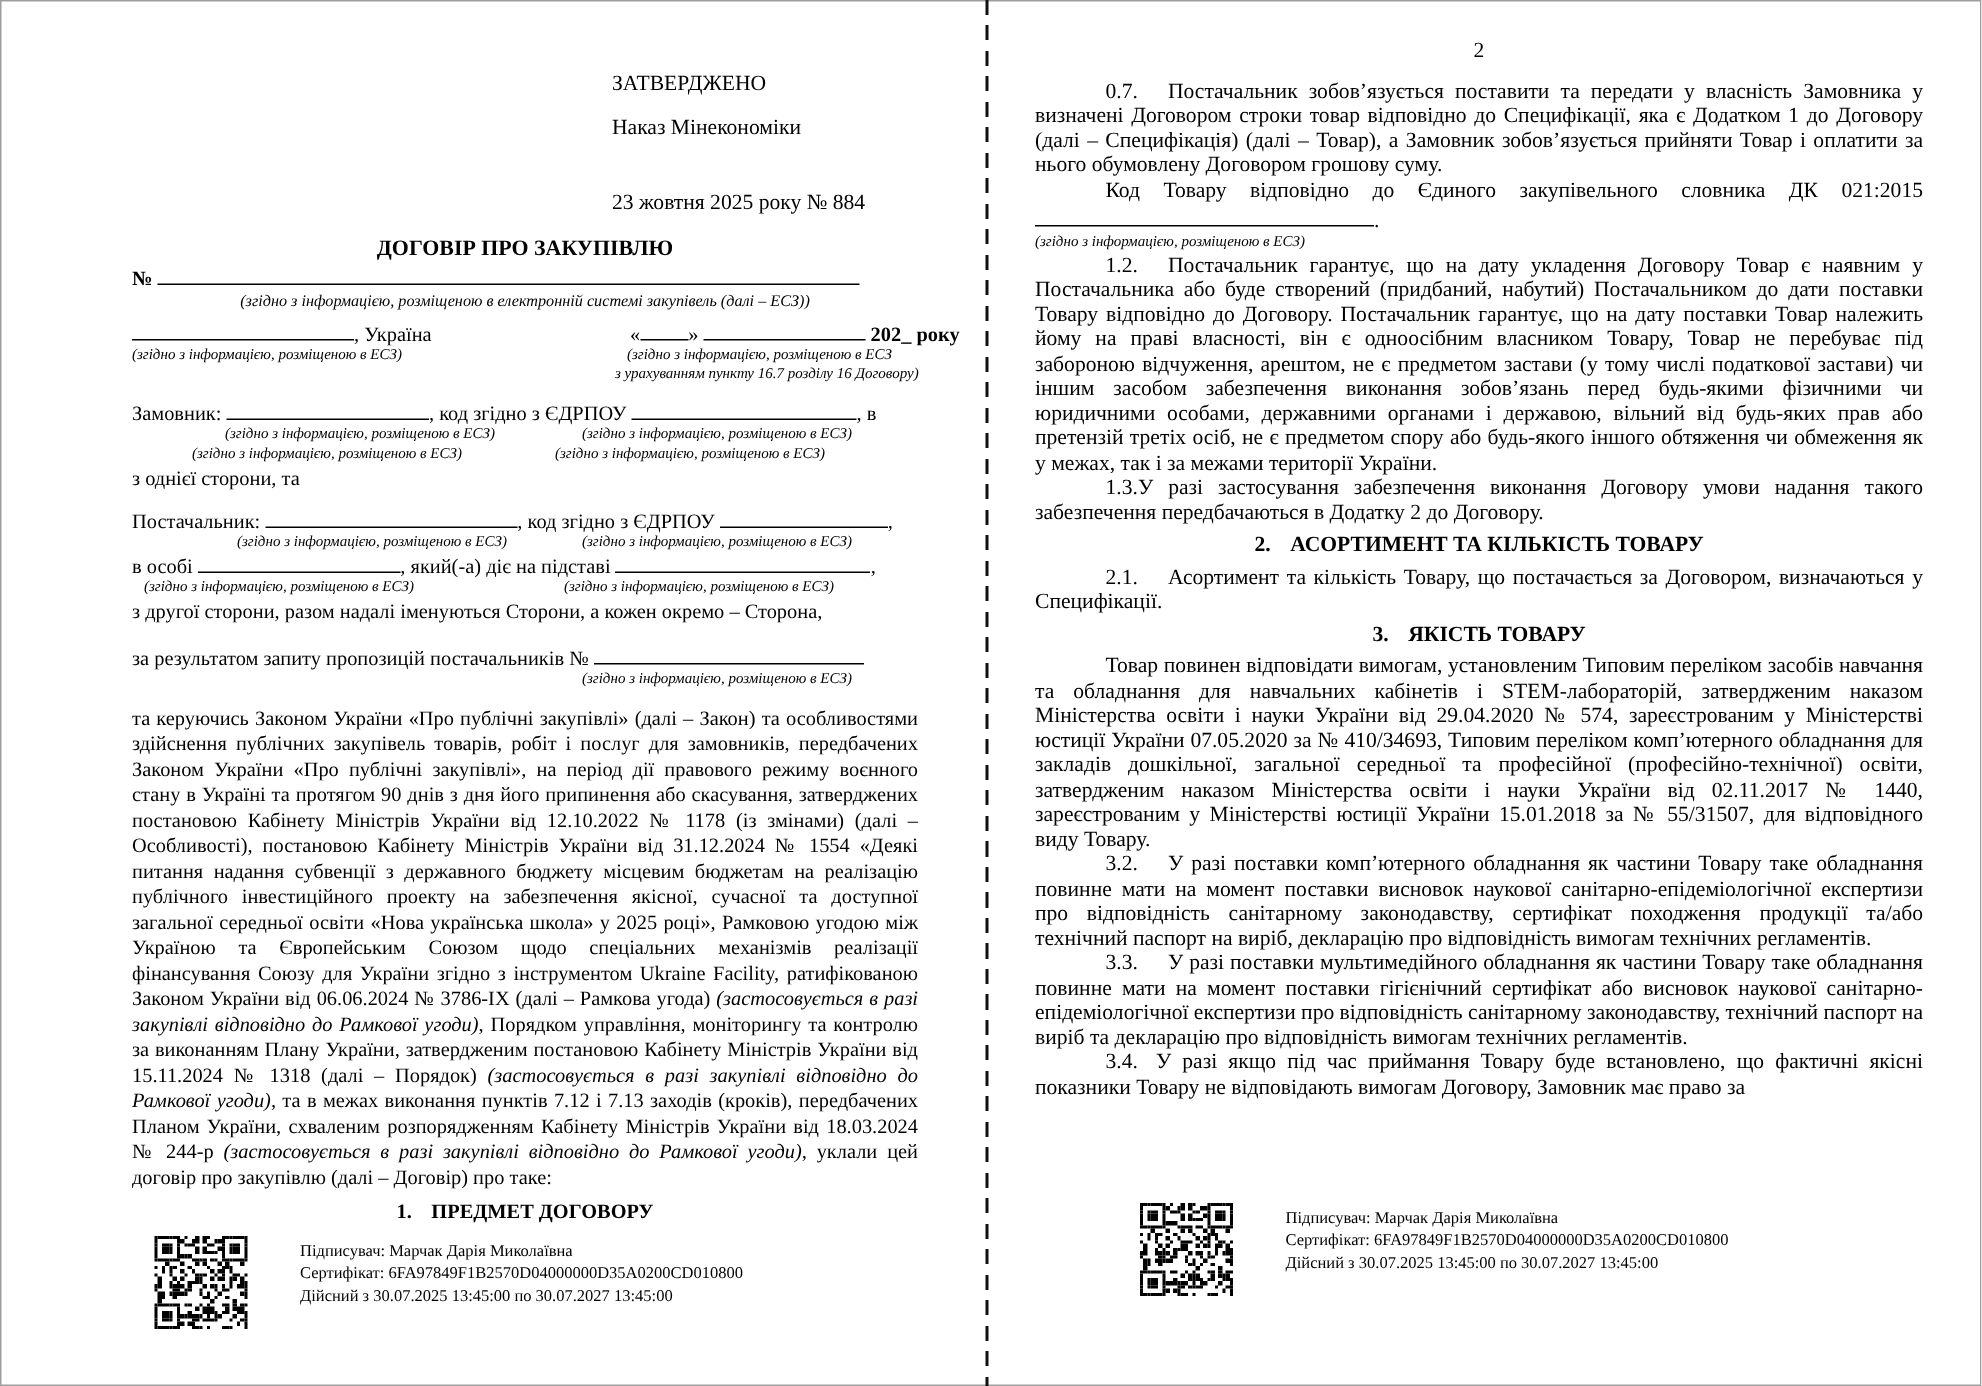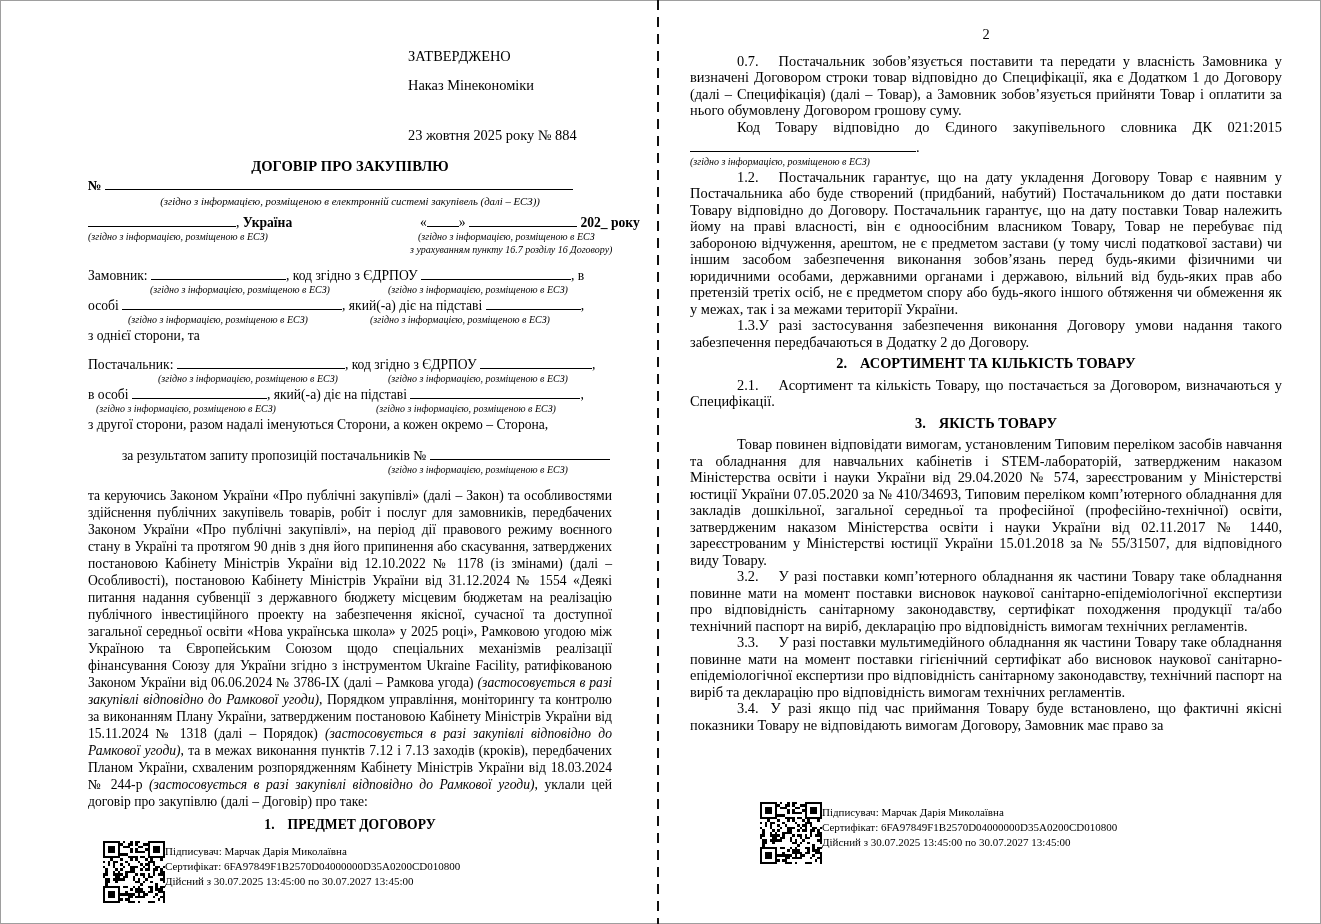--- a/index.html
+++ b/index.html
@@ -28,22 +28,22 @@
   .rel17>span{position:absolute;top:0;white-space:nowrap;}
   .just{text-align:justify;}
   .ind{text-indent:47px;}
   .jlast{text-align:justify;text-align-last:justify;}
   .pnum{margin-right:20px;}
   .pnum.tight{margin-right:0;}
   .pnum.mid{margin-right:12px;}
   .h{font-weight:bold;text-align:center;margin:5px 0 5px;}
   .h .ht{margin-left:13px;}
   .pagenum{text-align:center;margin-bottom:10px;}
-  .mt6{margin-top:6px;}.mt10{margin-top:10px;}.mt12{margin-top:12px;}.mt14{margin-top:14px;margin-left:34px;}
-  .sig{display:flex;align-items:flex-start;}
+  .mt6{margin-top:6px;}.mt10{margin-top:10px;}.mt12{margin-top:12px;}.mt14{margin-top:14px;}
+  .sig{display:flex;gap:35px;align-items:flex-start;}
   .sig1{margin-left:15px;margin-top:8px;}
   .sig2{position:absolute;left:70px;top:776px;}
   .sigtext{font-size:11px;line-height:15px;padding-top:3px;}
   .qr{display:grid;grid-template-columns:repeat(25,1fr);grid-auto-rows:1fr;width:62px;height:62px;background:#fff;flex:0 0 auto;}
   .qr i{display:block;}
   .qr i.d{background:#000;}
 </style>
 </head>
 <body>
 
@@ -56,37 +56,36 @@
     <p>Наказ Мінекономіки</p>
     <p class="odate">23 жовтня 2025 року № 884</p>
   </div>
 
   <h1 class="title">ДОГОВІР ПРО ЗАКУПІВЛЮ</h1>
 
   <div class="line"><span style="font-weight: bold;">№ </span><span class="bl" style="width: 468px;"></span></div>
   <div class="annc">(згідно з інформацією, розміщеною в електронній системі закупівель (далі – ЕСЗ))</div>
 
   <div class="rel17">
-    <span style="left:0;"><span class="bl" style="width: 148px;"></span><span>, </span><span style="font-weight: bold;">Україна</span></span>
+    <span style="left:0;"><span class="bl" style="width: 148px;"></span><span>, </span><span style="font-weight: normal;">Україна</span></span>
     <span style="left:332px;"><span>«</span><span class="bl" style="width: 32px;"></span><span>» </span><span class="bl" style="width: 108px;"></span><span> </span><span style="font-weight: bold;">202_ року</span></span>
   </div>
   <div class="annrow">
       <span style="left: 0px;">(згідно з інформацією, розміщеною в ЕСЗ)</span>
       <span style="left: 330px;">(згідно з інформацією, розміщеною в ЕСЗ</span>
     </div>
   <div class="annrow">
       <span style="left: 322px;">з урахуванням пункту 16.7 розділу 16 Договору)</span>
     </div>
 
   <div class="line mt10"><span>Замовник: </span><span class="bl" style="width: 135px;"></span><span>, код згідно з ЄДРПОУ </span><span class="bl" style="width: 150px;"></span><span>, в</span></div>
   <div class="annrow">
       <span style="left: 62px;">(згідно з інформацією, розміщеною в ЕСЗ)</span>
       <span style="left: 300px;">(згідно з інформацією, розміщеною в ЕСЗ)</span>
     </div>
-  <div class="line"><span>особі </span><span class="bl" style="width: 220px;"></span><span>, який(-а) діє на підставі </span><span class="bl" style="width: 95px;"></span><span>,</span></div>
   <div class="annrow">
       <span style="left: 40px;">(згідно з інформацією, розміщеною в ЕСЗ)</span>
       <span style="left: 282px;">(згідно з інформацією, розміщеною в ЕСЗ)</span>
     </div>
   <p>з однієї сторони, та</p>
 
   <div class="line mt12"><span>Постачальник: </span><span class="bl" style="width: 168px;"></span><span>, код згідно з ЄДРПОУ </span><span class="bl" style="width: 112px;"></span><span>,</span></div>
   <div class="annrow">
       <span style="left: 70px;">(згідно з інформацією, розміщеною в ЕСЗ)</span>
       <span style="left: 300px;">(згідно з інформацією, розміщеною в ЕСЗ)</span>

